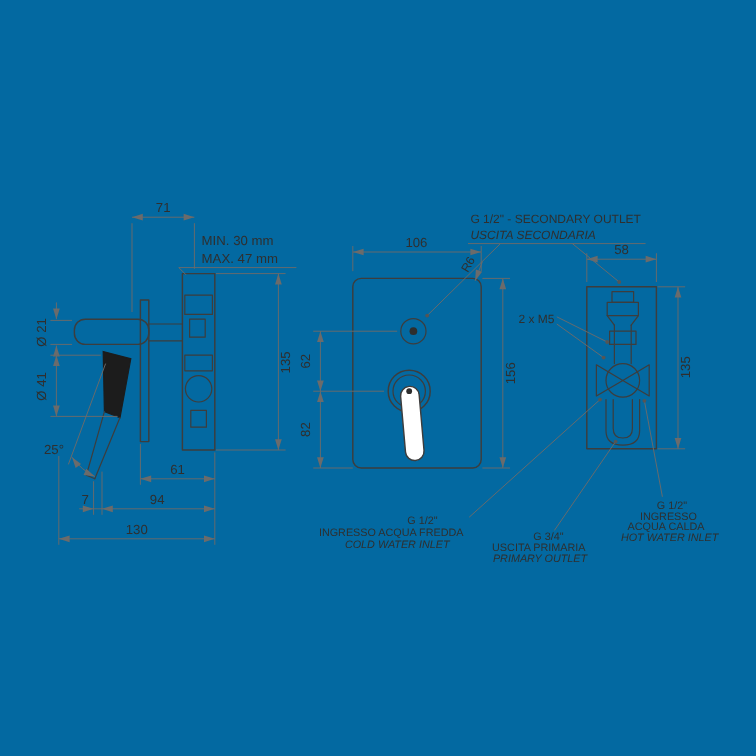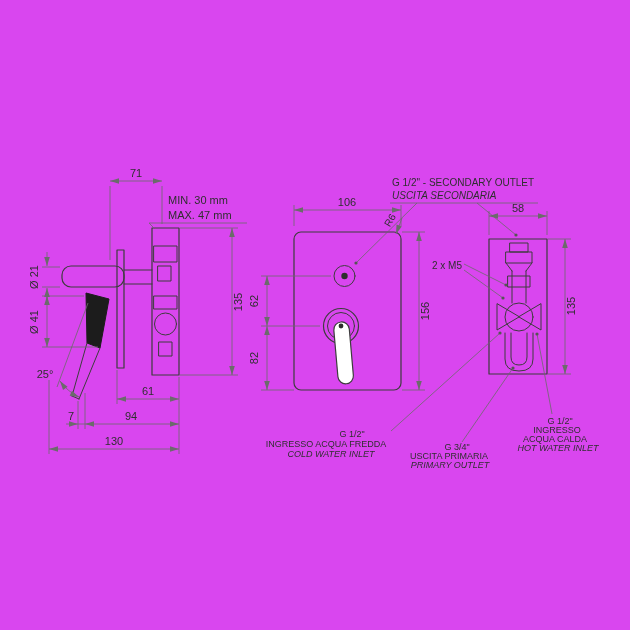--- a/index.html
+++ b/index.html
@@ -1,16 +1,16 @@
 <!DOCTYPE html>
 <html><head>
 <meta charset="utf-8">
 <style>
   html,body{margin:0;padding:0;background:#fff;}
-  .canvas{width:630px;height:630px;background:#d946ef;position:relative;overflow:hidden;
+  .canvas{width:630px;height:630px;background:#0369a1;position:relative;overflow:hidden;
           font-family:"Liberation Sans",sans-serif;}
   svg{display:block}
   .obj{fill:none;stroke:#3d3d3d;stroke-width:1.2;stroke-linejoin:round;stroke-linecap:round}
   .obj2{fill:none;stroke:#3d3d3d;stroke-width:1;stroke-linejoin:round;stroke-linecap:round}
   .objW{fill:#ffffff;stroke:#3d3d3d;stroke-width:1.2;stroke-linejoin:round}
   .fillDark{fill:#1c1c1c;stroke:#1c1c1c;stroke-width:1}
   .dim{fill:none;stroke:#6b6b6b;stroke-width:0.8}
   .ldr{fill:none;stroke:#6b6b6b;stroke-width:0.8}
   .dot{fill:#555;stroke:none}
   .dotDark{fill:#2e2e2e;stroke:none}

